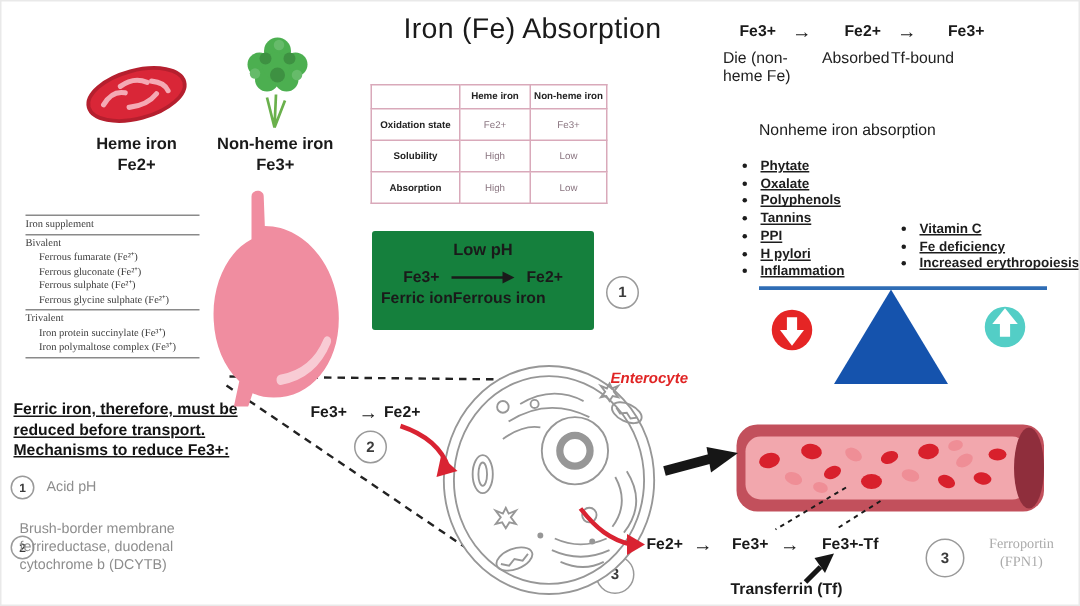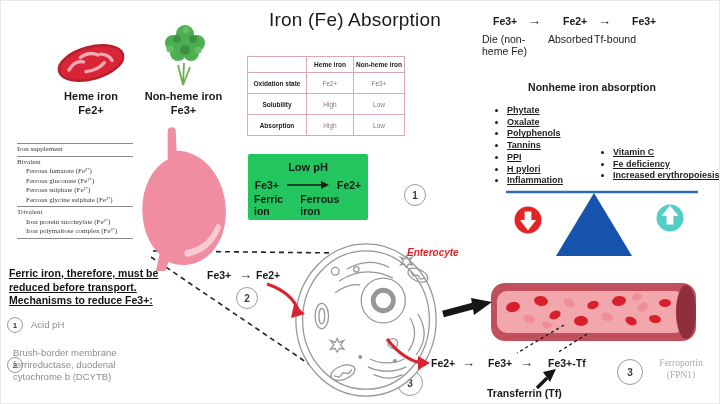--- a/index.html
+++ b/index.html
@@ -26,27 +26,27 @@
   .ion{font-size:10.5px;font-weight:700;}
   .flow-arrow{font-size:13px;font-weight:700;line-height:10px;}
   .flow-label{font-size:10.5px;color:#222;line-height:12px;}
 
   
   .supp{left:16px;top:141px;width:116px;font-family:"Liberation Serif",serif;font-size:7px;color:#3a3a3a;line-height:9.5px;}
   .supp .rule{border-top:1px solid #8a8a8a;margin:1px 0;}
   .supp .indent{padding-left:9px;}
 
   
-  .lowph{left:247px;top:153px;width:120px;height:66px;background:#22c55e;border-radius:2px;}
+  .lowph{left:247px;top:153px;width:148px;height:66px;background:#15803d;border-radius:2px;}
   .lowph .hd{font-size:11px;font-weight:700;text-align:center;margin-top:7px;}
   .lowph .row{display:flex;justify-content:center;align-items:center;gap:7px;margin-top:6px;}
-  .lowph .names{display:flex;justify-content:center;padding:2px 8px 0 6px;font-size:10.5px;font-weight:700;}
-
-  
-  .nh-head{left:505px;top:80px;width:172px;font-size:10.5px;font-weight:700;text-align:center;}
+  .lowph .names{display:flex;justify-content:flex-start;padding:2px 8px 0 6px;font-size:10.5px;font-weight:700;}
+
+  
+  .nh-head{left:505px;top:80px;width:172px;font-size:10.5px;font-weight:400;}
   ul.blist{margin:0;padding:0 0 0 12px;list-style:disc;font-size:9px;font-weight:700;color:#1d1d1d;line-height:11.7px;text-decoration:underline;}
 
   
   .note{left:8px;top:266px;width:168px;font-size:10.5px;font-weight:700;line-height:13.5px;color:#141414;text-decoration:underline;}
   .mech-text{font-size:9.5px;color:#8d8d8d;line-height:12px;}
 
   
   .cnum{position:absolute;border:1.2px solid #9a9a9a;border-radius:50%;background:#fff;
         display:flex;align-items:center;justify-content:center;color:#3c3c3c;box-sizing:border-box;}
   .c22{width:22px;height:22px;font-size:10px;font-weight:700;}

